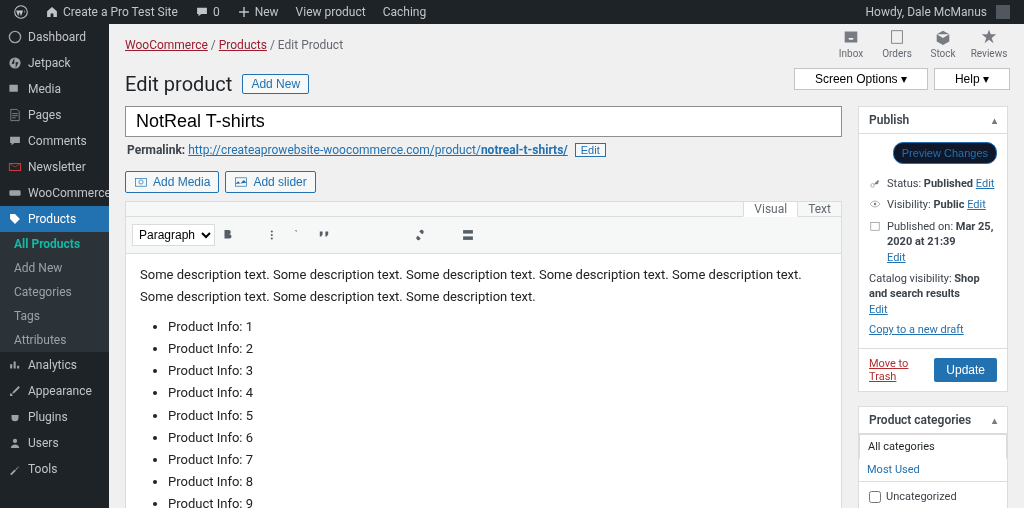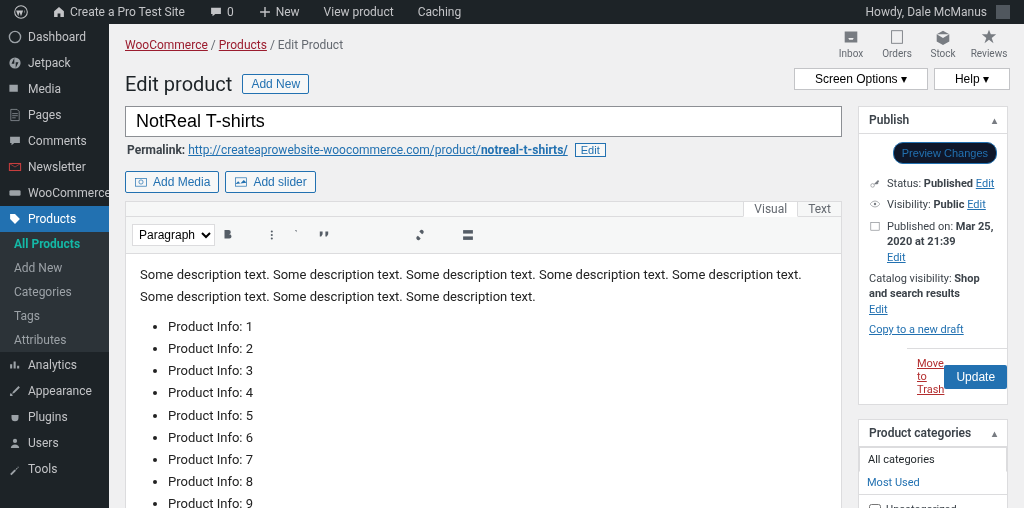--- a/index.html
+++ b/index.html
@@ -1,18 +1,18 @@
 <!DOCTYPE html>
 <html><head>
 <meta charset="utf-8">
 <style>
 * { box-sizing: border-box; margin: 0; padding: 0; }
 body { font-family: -apple-system, BlinkMacSystemFont, "Segoe UI", Roboto, sans-serif; font-size: 13px; color: #3c434a; background: #f0f0f1; overflow: hidden; }
 .adminbar { height: 24px; background: #1d2327; color: #c3c4c7; display: flex; align-items: center; padding: 0 6px; font-size: 12px; justify-content: space-between; }
-.adminbar-left, .adminbar-right { display: flex; align-items: center; gap: 8px; }
+.adminbar-left, .adminbar-right { display: flex; align-items: center; gap: 1px; }
 .adminbar-item { padding: 0 8px; display: flex; align-items: center; gap: 4px; cursor: pointer; height: 24px; }
 .adminbar svg { width: 14px; height: 14px; fill: #c3c4c7; }
 
 .wrap { display: flex; height: calc(100vh - 24px); }
 .sidebar { width: 109px; background: #1d2327; color: #c3c4c7; font-size: 12px; overflow-y: auto; flex-shrink: 0; }
 .menu-item { display: flex; align-items: center; gap: 6px; padding: 6px 8px; cursor: pointer; }
 .menu-item svg { width: 14px; height: 14px; fill: #9ca2a7; flex-shrink: 0; }
 .menu-item.active { background: #2271b1; color: #fff; }
 .menu-item.active svg { fill: #fff; }
 .submenu { background: #2c3338; }
@@ -60,21 +60,21 @@
 .editor-body ul { padding-left: 28px; margin-top: 8px; }
 
 .box { background: #fff; border: 1px solid #dcdcde; margin-bottom: 14px; }
 .box-header { padding: 6px 10px; border-bottom: 1px solid #dcdcde; font-weight: 600; font-size: 12px; display: flex; justify-content: space-between; align-items: center; }
 .box-header .tri { font-size: 10px; color: #787c82; cursor: pointer; }
 .box-body { padding: 8px 10px; font-size: 12px; }
 .btn-preview { border: 1px solid #2271b1; color: #2271b1; background: #0f172a; padding: 4px 8px; font-size: 11px; cursor: pointer; border-radius: 10px; float: right; margin-bottom: 6px; }
 .status-row { display: flex; align-items: flex-start; gap: 6px; margin: 6px 0; font-size: 11px; line-height: 1.4; }
 .status-row svg { width: 12px; height: 12px; fill: #787c82; flex-shrink: 0; margin-top: 1px; }
 .status-row a { color: #2271b1; text-decoration: underline; }
-.publish-actions { display: flex; justify-content: space-between; align-items: center; border-top: 1px solid #dcdcde; padding: 8px 10px; margin-left: 48px; }
+.publish-actions { display: flex; justify-content: space-between; align-items: center; border-top: 1px solid #dcdcde; padding: 8px 10px; }
 .copy-draft { color: #2271b1; text-decoration: underline; font-size: 11px; display: block; margin-bottom: 4px; }
 .trash-link { color: #b32d2e; text-decoration: underline; font-size: 11px; }
 .update-btn { background: #2271b1; color: #fff; border: none; padding: 5px 12px; font-size: 12px; cursor: pointer; border-radius: 2px; }
 .cat-tabs { display: flex; border-bottom: 1px solid #dcdcde; flex-direction: column; }
 .cat-tab { padding: 5px 8px; font-size: 11px; cursor: pointer; color: #2271b1; }
 .cat-tab.active { color: #1d2327; border: 1px solid #dcdcde; border-bottom: 1px solid #fff; margin-bottom: -1px; background: #fff; }
 .cat-list { padding: 6px 0; }
 .cat-item { display: flex; align-items: center; gap: 5px; padding: 2px 0; font-size: 11px; }
 .cat-item input { width: 12px; height: 12px; }
 </style>

